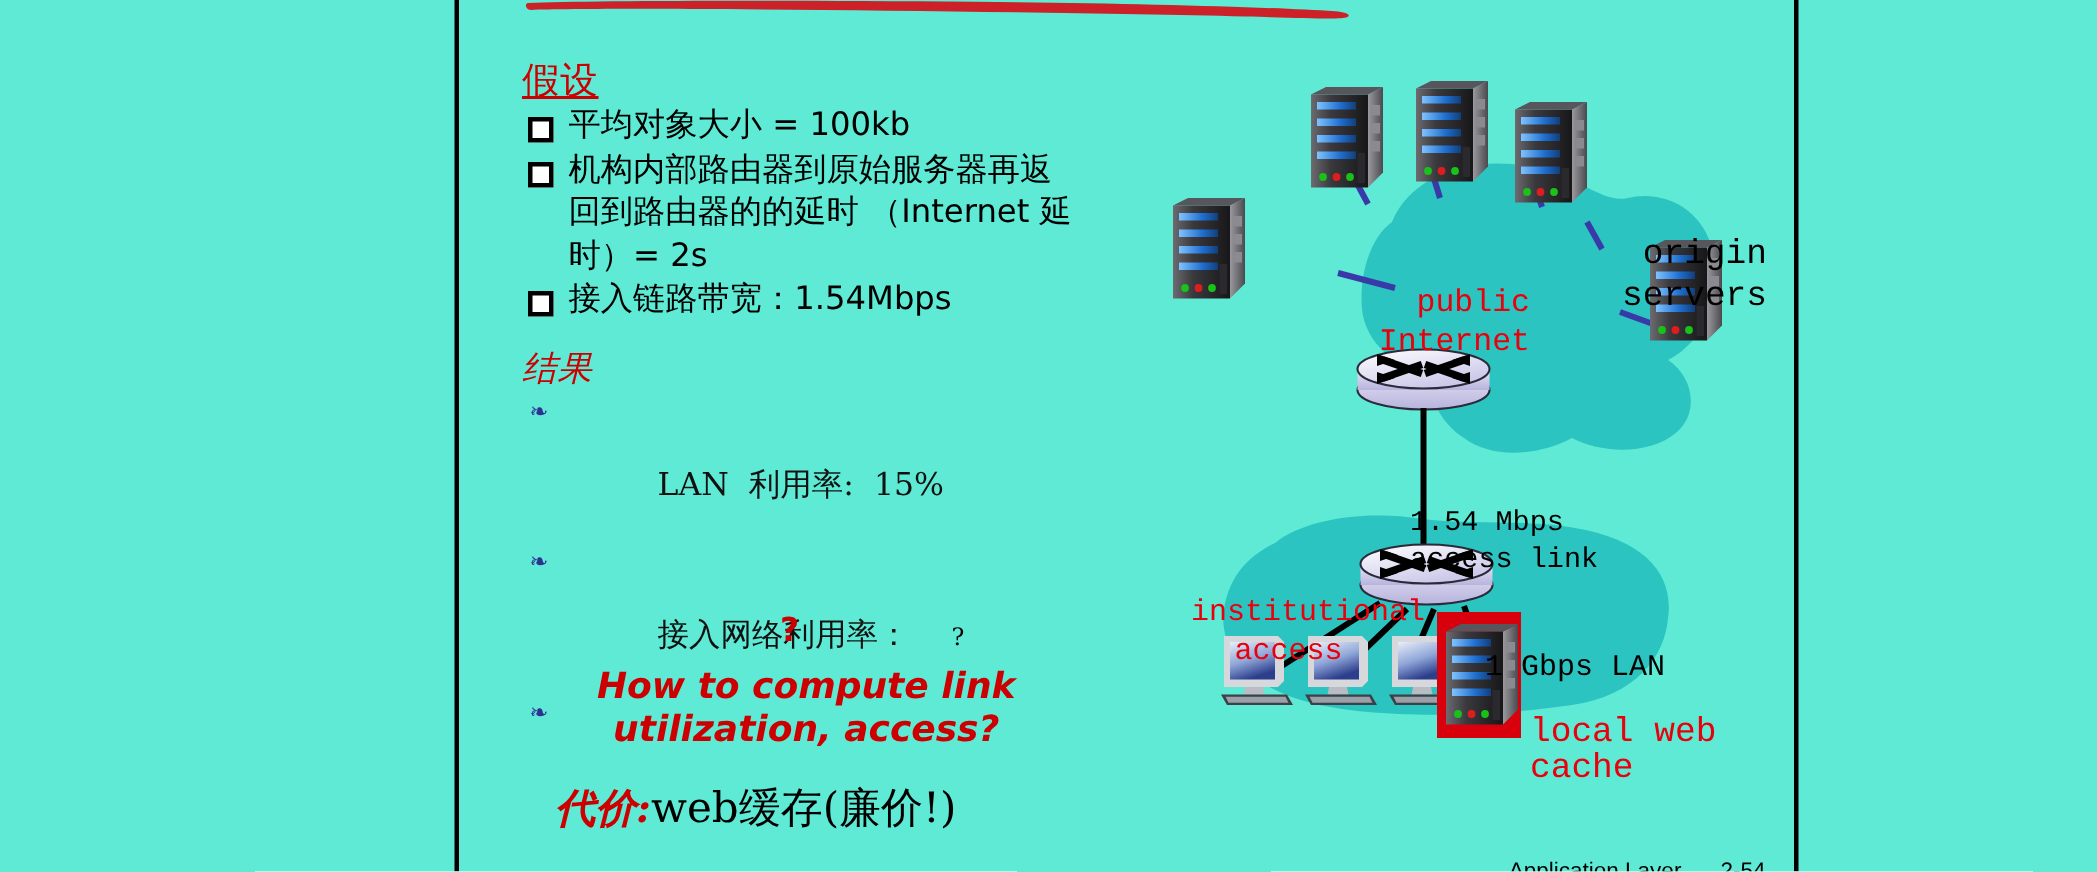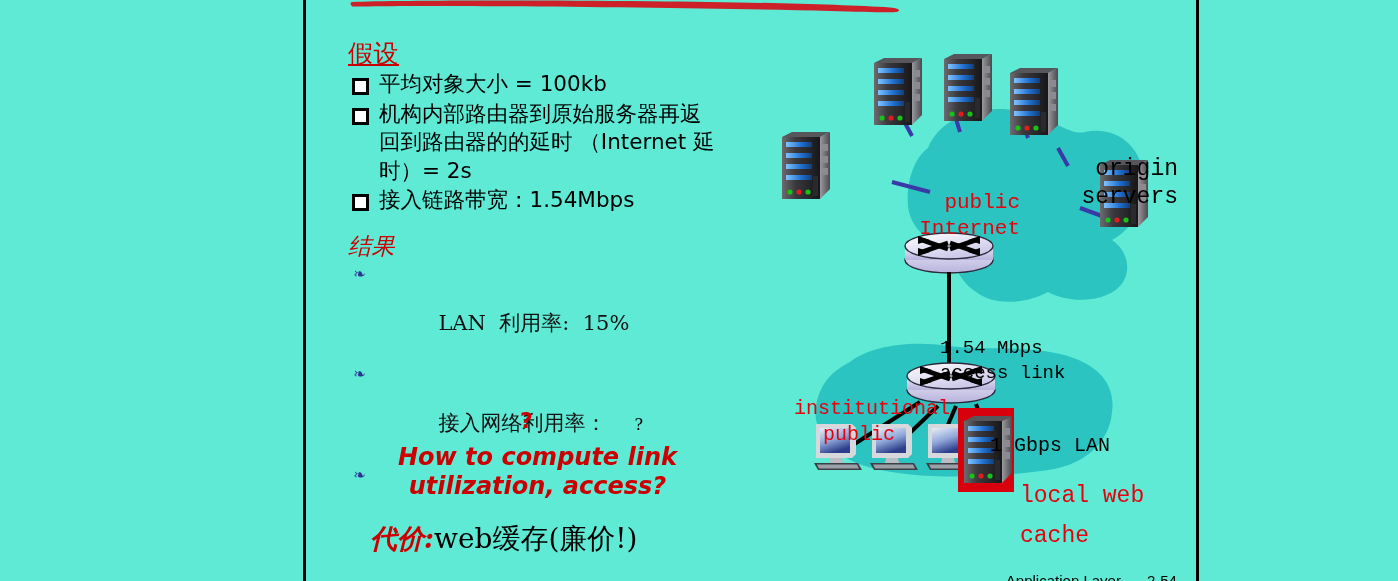--- a/index.html
+++ b/index.html
@@ -204,21 +204,21 @@
     left: 14px; top: 308px;
     font-size: 20px; line-height: 26px;
     width: 130px; text-align: center;
   }
   .lbl-gbps {
     left: 210px; top: 346px;
     font-size: 20px; line-height: 24px;
   }
   .lbl-cache {
     left: 240px; top: 388px;
-    font-size: 23px; line-height: 40px;
+    font-size: 23px; line-height: 24px;
   }
 
   
   .footer {
     position: absolute;
     left: 990px;
     top: 555px;
     font-family: "Liberation Sans", sans-serif;
     font-size: 15px;
     color: #000000;
@@ -430,21 +430,21 @@
         </g>
     </svg>
 
     <div class="dlabel lbl-origin" style="white-space:pre-line">origin
 servers</div>
     <div class="dlabel red lbl-public" style="white-space:pre-line">public
 Internet</div>
     <div class="dlabel lbl-access" style="white-space:pre-line">1.54 Mbps
 access link</div>
     <div class="dlabel red lbl-inst" style="white-space:pre-line">institutional
-public</div>
+access</div>
     <div class="dlabel lbl-gbps">1 Gbps LAN</div>
     <div class="dlabel red lbl-cache" style="white-space:pre-line">local web
 cache</div>
   </div>
 
   <div class="footer">
     <span>Application Layer</span><span class="pg">2-54</span>
   </div>
 
 </div>

